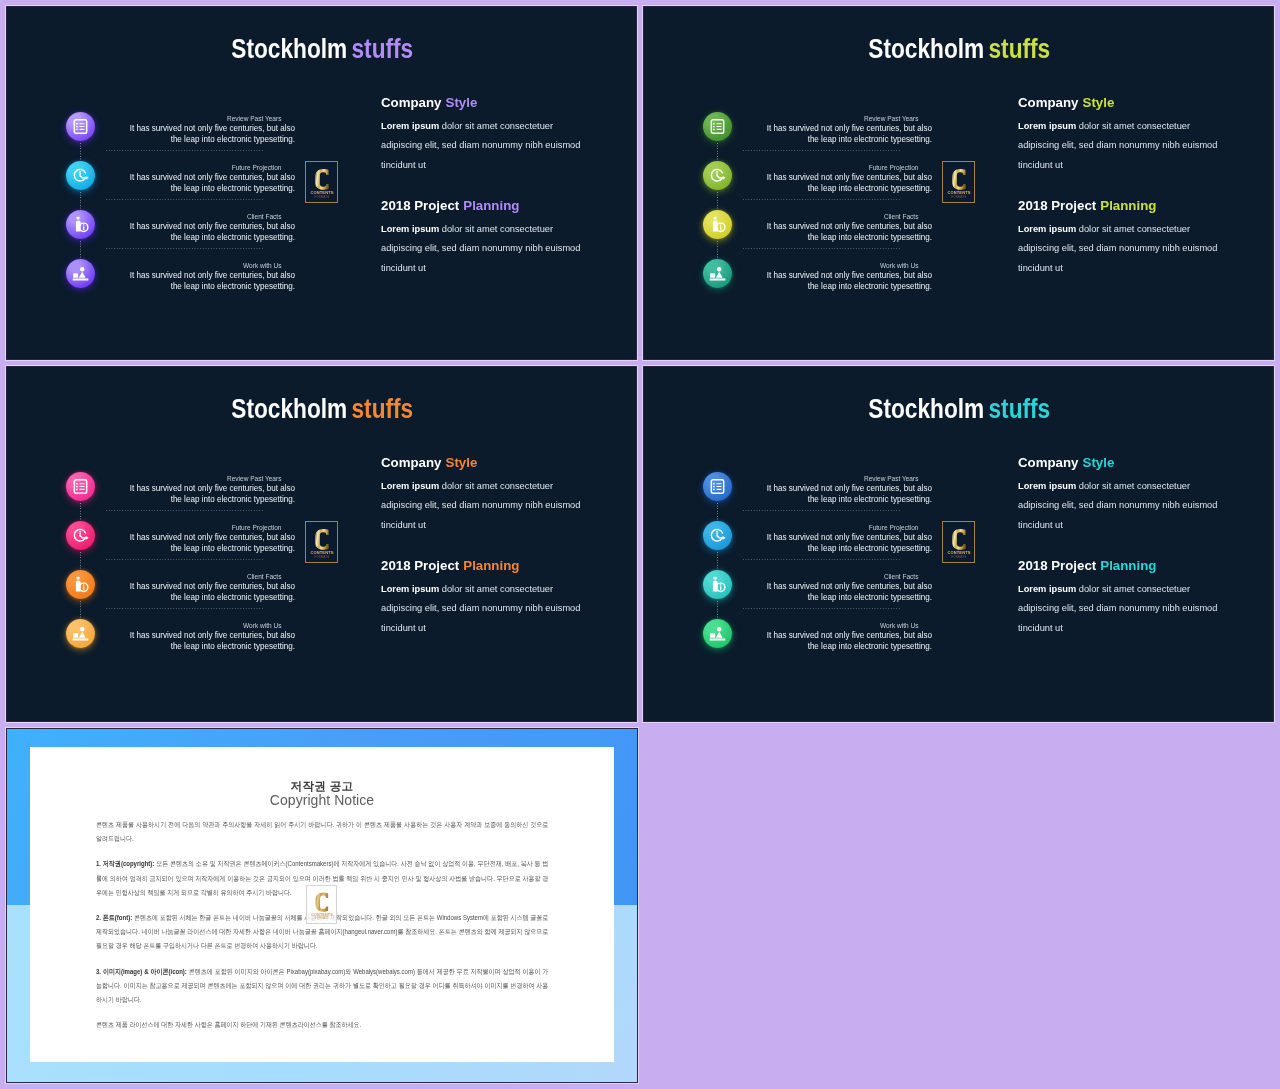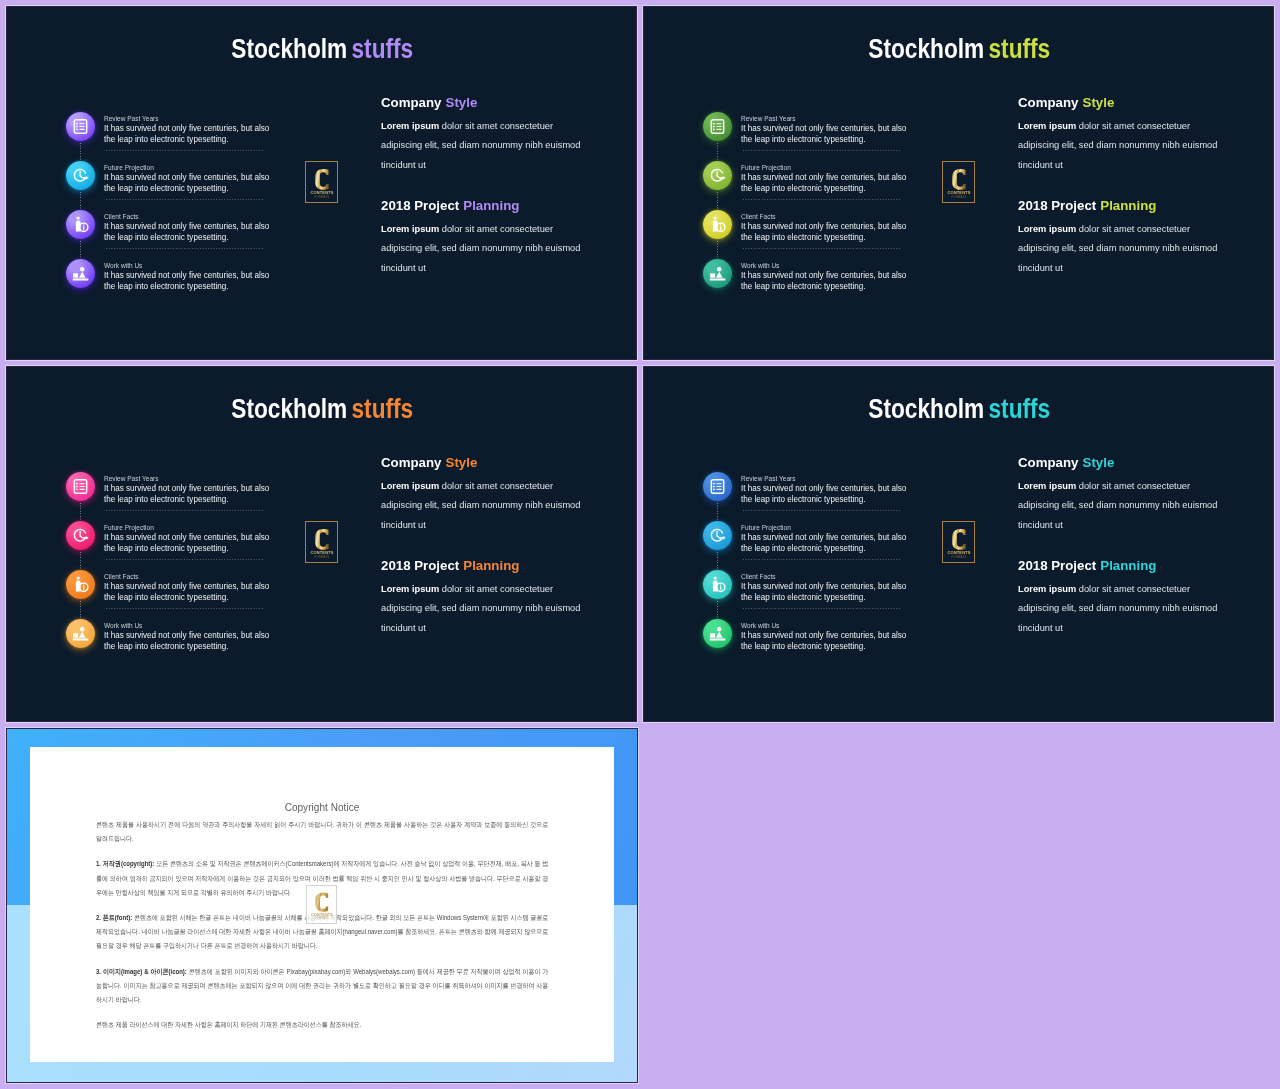--- a/index.html
+++ b/index.html
@@ -23,21 +23,21 @@
 
   
   .title{position:absolute;left:1px;right:0;top:28px;text-align:center;
          font-size:27px;font-weight:bold;color:#ffffff;
          line-height:28px;white-space:nowrap;}
   .title .inner{display:inline-block;transform:scaleX(.84);transform-origin:center;}
   .title .accent{margin-left:5px;}
 
   
   .tl{position:absolute;left:59px;top:105px;width:260px;}
-  .tl-row{position:relative;height:49px;}
+  .tl-row{position:relative;height:49px;text-align:right;}
   .tl-ic{position:absolute;left:0;top:0;width:29px;height:29px;border-radius:50%;
          display:flex;align-items:center;justify-content:center;}
   .tl-ic svg{width:17px;height:17px;display:block;}
   .tl-line{position:absolute;left:14px;top:31px;width:1px;height:19px;
            background-image:linear-gradient(to bottom,#8d97a3 0 1px,transparent 1px 2.6px);
            background-size:1px 2.6px;}
   .tl-txt{position:absolute;left:38px;top:1.5px;width:190px;}
   .tl-h{font-size:7px;color:#c8d0da;letter-spacing:0;line-height:9.6px;
         font-weight:normal;white-space:nowrap;
         transform:scaleX(.934);transform-origin:left top;}
@@ -66,22 +66,22 @@
   .rc-gap{height:23px;}
 
   
   .cp-bg{position:absolute;inset:0;
          background:linear-gradient(118deg,#3fb1fb 0%,#4a9ef8 42%,#3f93f5 100%);}
   .cp-bg2{position:absolute;left:0;right:0;top:176px;bottom:0;
           background:linear-gradient(125deg,#a9e1fd 0%,#a6dcfd 55%,#b2d8fb 100%);}
   .cp-paper{position:absolute;left:23px;top:18px;right:23px;bottom:20px;background:#ffffff;}
   .cp-h1{position:absolute;left:0;right:0;top:50px;text-align:center;
          font-size:11.6px;font-weight:bold;color:#3c3c3c;letter-spacing:.3px;line-height:14px;}
-  .cp-h2{position:absolute;left:0;right:0;top:74px;text-align:center;
-         font-size:10px;color:#5d5d5d;letter-spacing:.05px;line-height:10px;}
+  .cp-h2{position:absolute;left:0;right:0;top:66px;text-align:center;
+         font-size:14px;color:#5d5d5d;letter-spacing:.05px;line-height:10px;}
   .cp-body{position:absolute;left:89px;top:89px;
            font-size:7px;line-height:14.1px;color:#4a4a4a;letter-spacing:0;
            text-align:justify;word-break:break-all;
            transform:scaleX(.86);transform-origin:left top;width:526px;}
   .cp-body p{margin:0 0 11.3px 0;}
   .cp-body b{font-weight:bold;color:#333333;}
   .cp-badge{position:absolute;left:299px;top:156px;width:31px;height:39px;
             border:1px solid #d3d3d3;background:rgba(255,255,255,.72);padding:1.5px;}
   .cp-badge svg{display:block;width:100%;height:100%;}
 </style>
@@ -571,20 +571,21 @@
         <div><b>Lorem ipsum</b><span> dolor sit amet consectetuer</span></div>
         <div>adipiscing elit, sed diam nonummy nibh euismod</div>
         <div>tincidunt ut</div>
       </div>
     </div>
   </div>
     <div class="slide s5">
     <div class="cp-bg"></div>
     <div class="cp-bg2"></div>
     <div class="cp-paper"></div>
+    <div class="cp-h1">저작권 공고</div>
     <div class="cp-h2">Copyright Notice</div>
     <div class="cp-body">
       <p><span>콘텐츠 제품을 사용하시기 전에 다음의 약관과 주의사항을 자세히 읽어 주시기 바랍니다. 귀하가 이 콘텐츠 제품을 사용하는 것은 사용자 계약과 보증에 동의하신 것으로 알려드립니다.</span></p>
       <p><b>1. 저작권(copyright):</b><span> 모든 콘텐츠의 소유 및 저작권은 콘텐츠메이커스(Contentsmakers)에 저작자에게 있습니다. 사전 승낙 없이 상업적 이용, 무단전재, 배포, 복사 등 법률에 의하여 엄격히 금지되어 있으며 저작자에게 이용하는 것은 금지되어 있으며 이러한 법률 책임 위반 시 중지인 민사 및 형사상의 사법을 받습니다. 무단으로 사용할 경우에는 민형사상의 책임을 지게 되므로 각별히 유의하여 주시기 바랍니다.</span></p>
       <p><b>2. 폰트(font):</b><span> 콘텐츠에 포함된 서체는 한글 폰트는 네이버 나눔글꼴의 서체를 사용하여 제작되었습니다. 한글 외의 모든 폰트는 Windows System에 포함된 시스템 글꼴로 제작되었습니다. 네이버 나눔글꼴 라이선스에 대한 자세한 사항은 네이버 나눔글꼴 홈페이지(hangeul.naver.com)를 참조하세요. 폰트는 콘텐츠와 함께 제공되지 않으므로 필요할 경우 해당 폰트를 구입하시거나 다른 폰트로 변경하여 사용하시기 바랍니다.</span></p>
       <p><b>3. 이미지(image) &amp; 아이콘(icon):</b><span> 콘텐츠에 포함된 이미지와 아이콘은 Pixabay(pixabay.com)와 Webalys(webalys.com) 등에서 제공한 무료 저작물이며 상업적 이용이 가능합니다. 이미지는 참고용으로 제공되며 콘텐츠에는 포함되지 않으며 이에 대한 권리는 귀하가 별도로 확인하고 필요할 경우 어디를 취득하셔야 이미지를 변경하여 사용하시기 바랍니다.</span></p>
       <p><span>콘텐츠 제품 라이선스에 대한 자세한 사항은 홈페이지 하단에 기재된 콘텐츠라이선스를 참조하세요.</span></p>
     </div>
     <div class="cp-badge">
         <svg viewBox="0 0 30 39">

